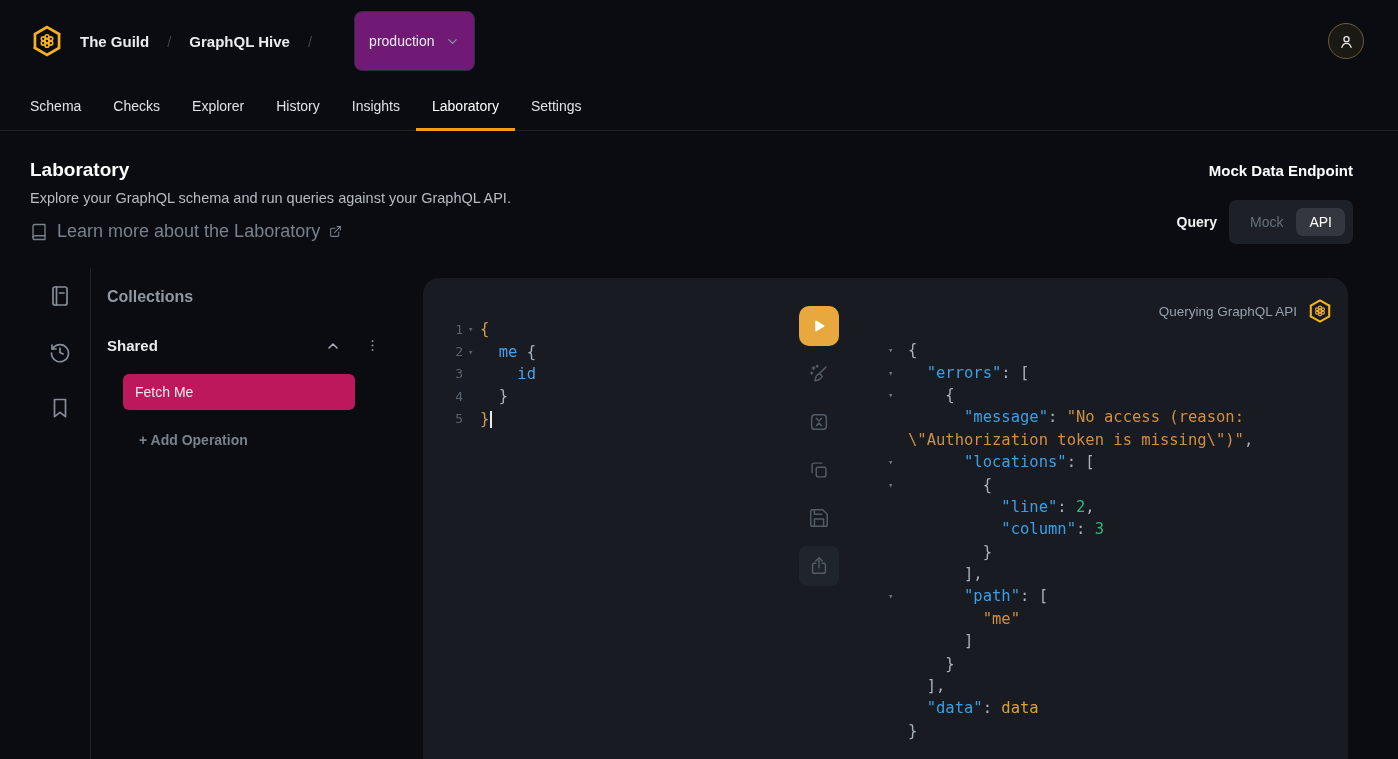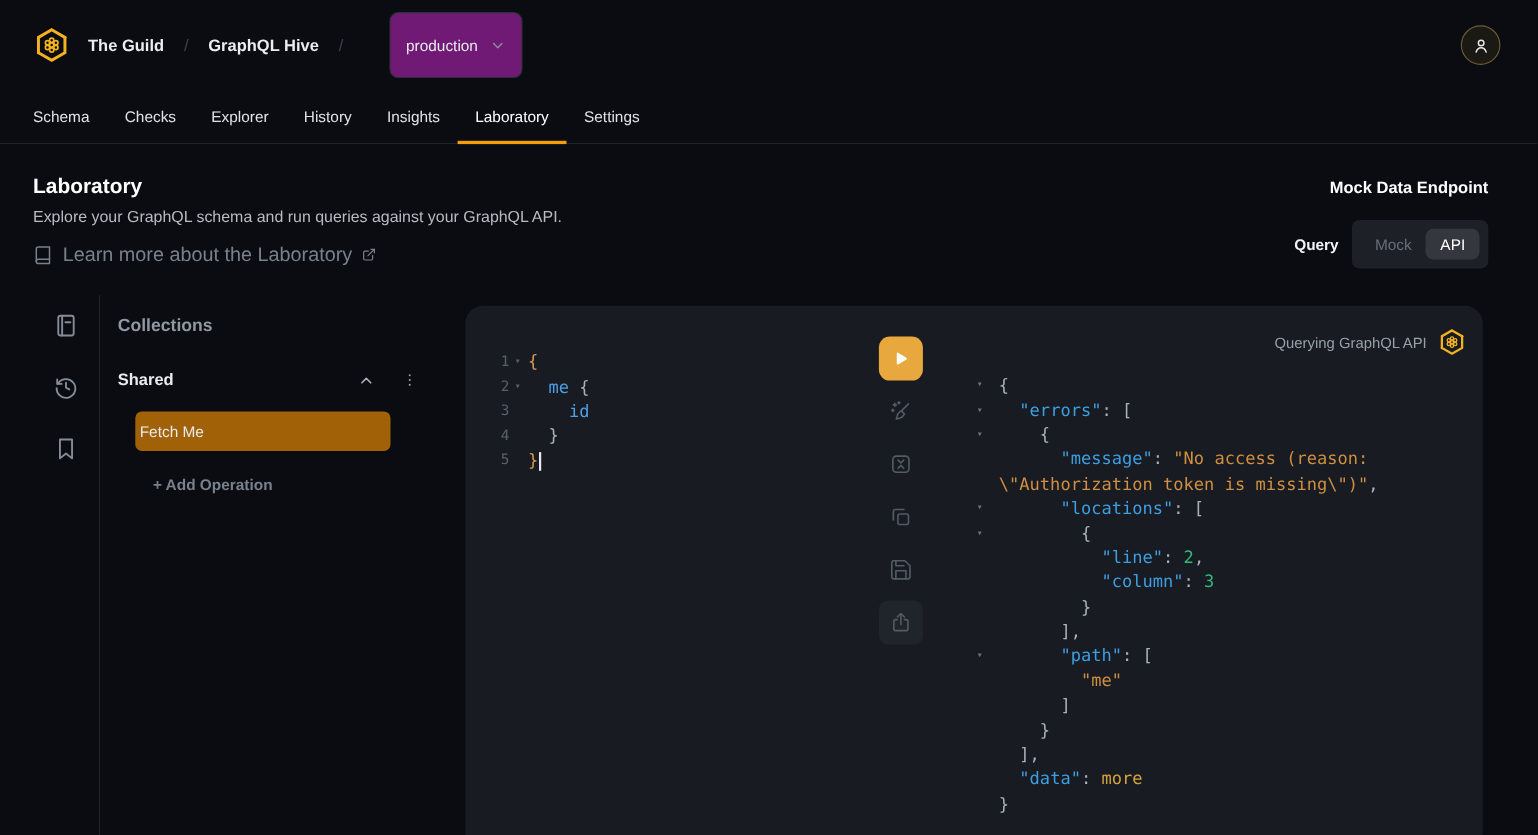--- a/index.html
+++ b/index.html
@@ -72,22 +72,22 @@
   .rail-btn { background:none; border:none; color:#868d98; cursor:pointer; padding:0; }
 
   .collections { position:absolute; left:91px; top:0; width:310px; padding-left:16px; }
   .collections-title { font-size:16px; font-weight:700; color:#9098a3; margin-top:20px; }
   .group-row { display:flex; align-items:center; margin-top:31px; width:273px; }
   .group-name { font-size:15px; font-weight:700; color:#e9ebee; }
   .group-row .spacer { flex:1; }
   .icon-btn { background:none; border:none; color:#aab0ba; cursor:pointer; padding:0; }
   .kebab-btn { margin-left:24px; color:#9aa0aa; }
   .collection-item {
-    margin:20px 0 0 16px; width:232px; height:36px; background:#a16207; border-radius:6px;
-    display:flex; align-items:center; padding-left:4px; font-size:14px; color:#e9ebee; cursor:pointer;
+    margin:20px 0 0 16px; width:232px; height:36px; background:#be185d; border-radius:6px;
+    display:flex; align-items:center; padding-left:12px; font-size:14px; color:#e9ebee; cursor:pointer;
   }
   .add-op {
     display:block; background:none; border:none; color:#79818c; font-family:inherit;
     font-size:14px; font-weight:600; margin:22px 0 0 32px; cursor:pointer;
   }
 
   
   .editor-panel {
     position:absolute; left:423px; right:50px; top:10px; bottom:0;
     background:#181b21; border-radius:16px 16px 0 0;
@@ -349,18 +349,18 @@
         <div class="cl"><span class="fold">▾</span><span class="code"><span class="tok-punct">        {</span></span></div>
         <div class="cl"><span class="fold"></span><span class="code"><span>          </span><span class="tok-key">"line"</span><span class="tok-punct">: </span><span class="tok-num">2</span><span class="tok-punct">,</span></span></div>
         <div class="cl"><span class="fold"></span><span class="code"><span>          </span><span class="tok-key">"column"</span><span class="tok-punct">: </span><span class="tok-num">3</span></span></div>
         <div class="cl"><span class="fold"></span><span class="code"><span class="tok-punct">        }</span></span></div>
         <div class="cl"><span class="fold"></span><span class="code"><span class="tok-punct">      ],</span></span></div>
         <div class="cl"><span class="fold">▾</span><span class="code"><span>      </span><span class="tok-key">"path"</span><span class="tok-punct">: [</span></span></div>
         <div class="cl"><span class="fold"></span><span class="code"><span>        </span><span class="tok-str">"me"</span></span></div>
         <div class="cl"><span class="fold"></span><span class="code"><span class="tok-punct">      ]</span></span></div>
         <div class="cl"><span class="fold"></span><span class="code"><span class="tok-punct">    }</span></span></div>
         <div class="cl"><span class="fold"></span><span class="code"><span class="tok-punct">  ],</span></span></div>
-        <div class="cl"><span class="fold"></span><span class="code"><span>  </span><span class="tok-key">"data"</span><span class="tok-punct">: </span><span class="tok-null">more</span></span></div>
+        <div class="cl"><span class="fold"></span><span class="code"><span>  </span><span class="tok-key">"data"</span><span class="tok-punct">: </span><span class="tok-null">data</span></span></div>
         <div class="cl"><span class="fold"></span><span class="code"><span class="tok-punct">}</span></span></div>
       </div>
 
   </div>
 </main>
 
 </body></html>

